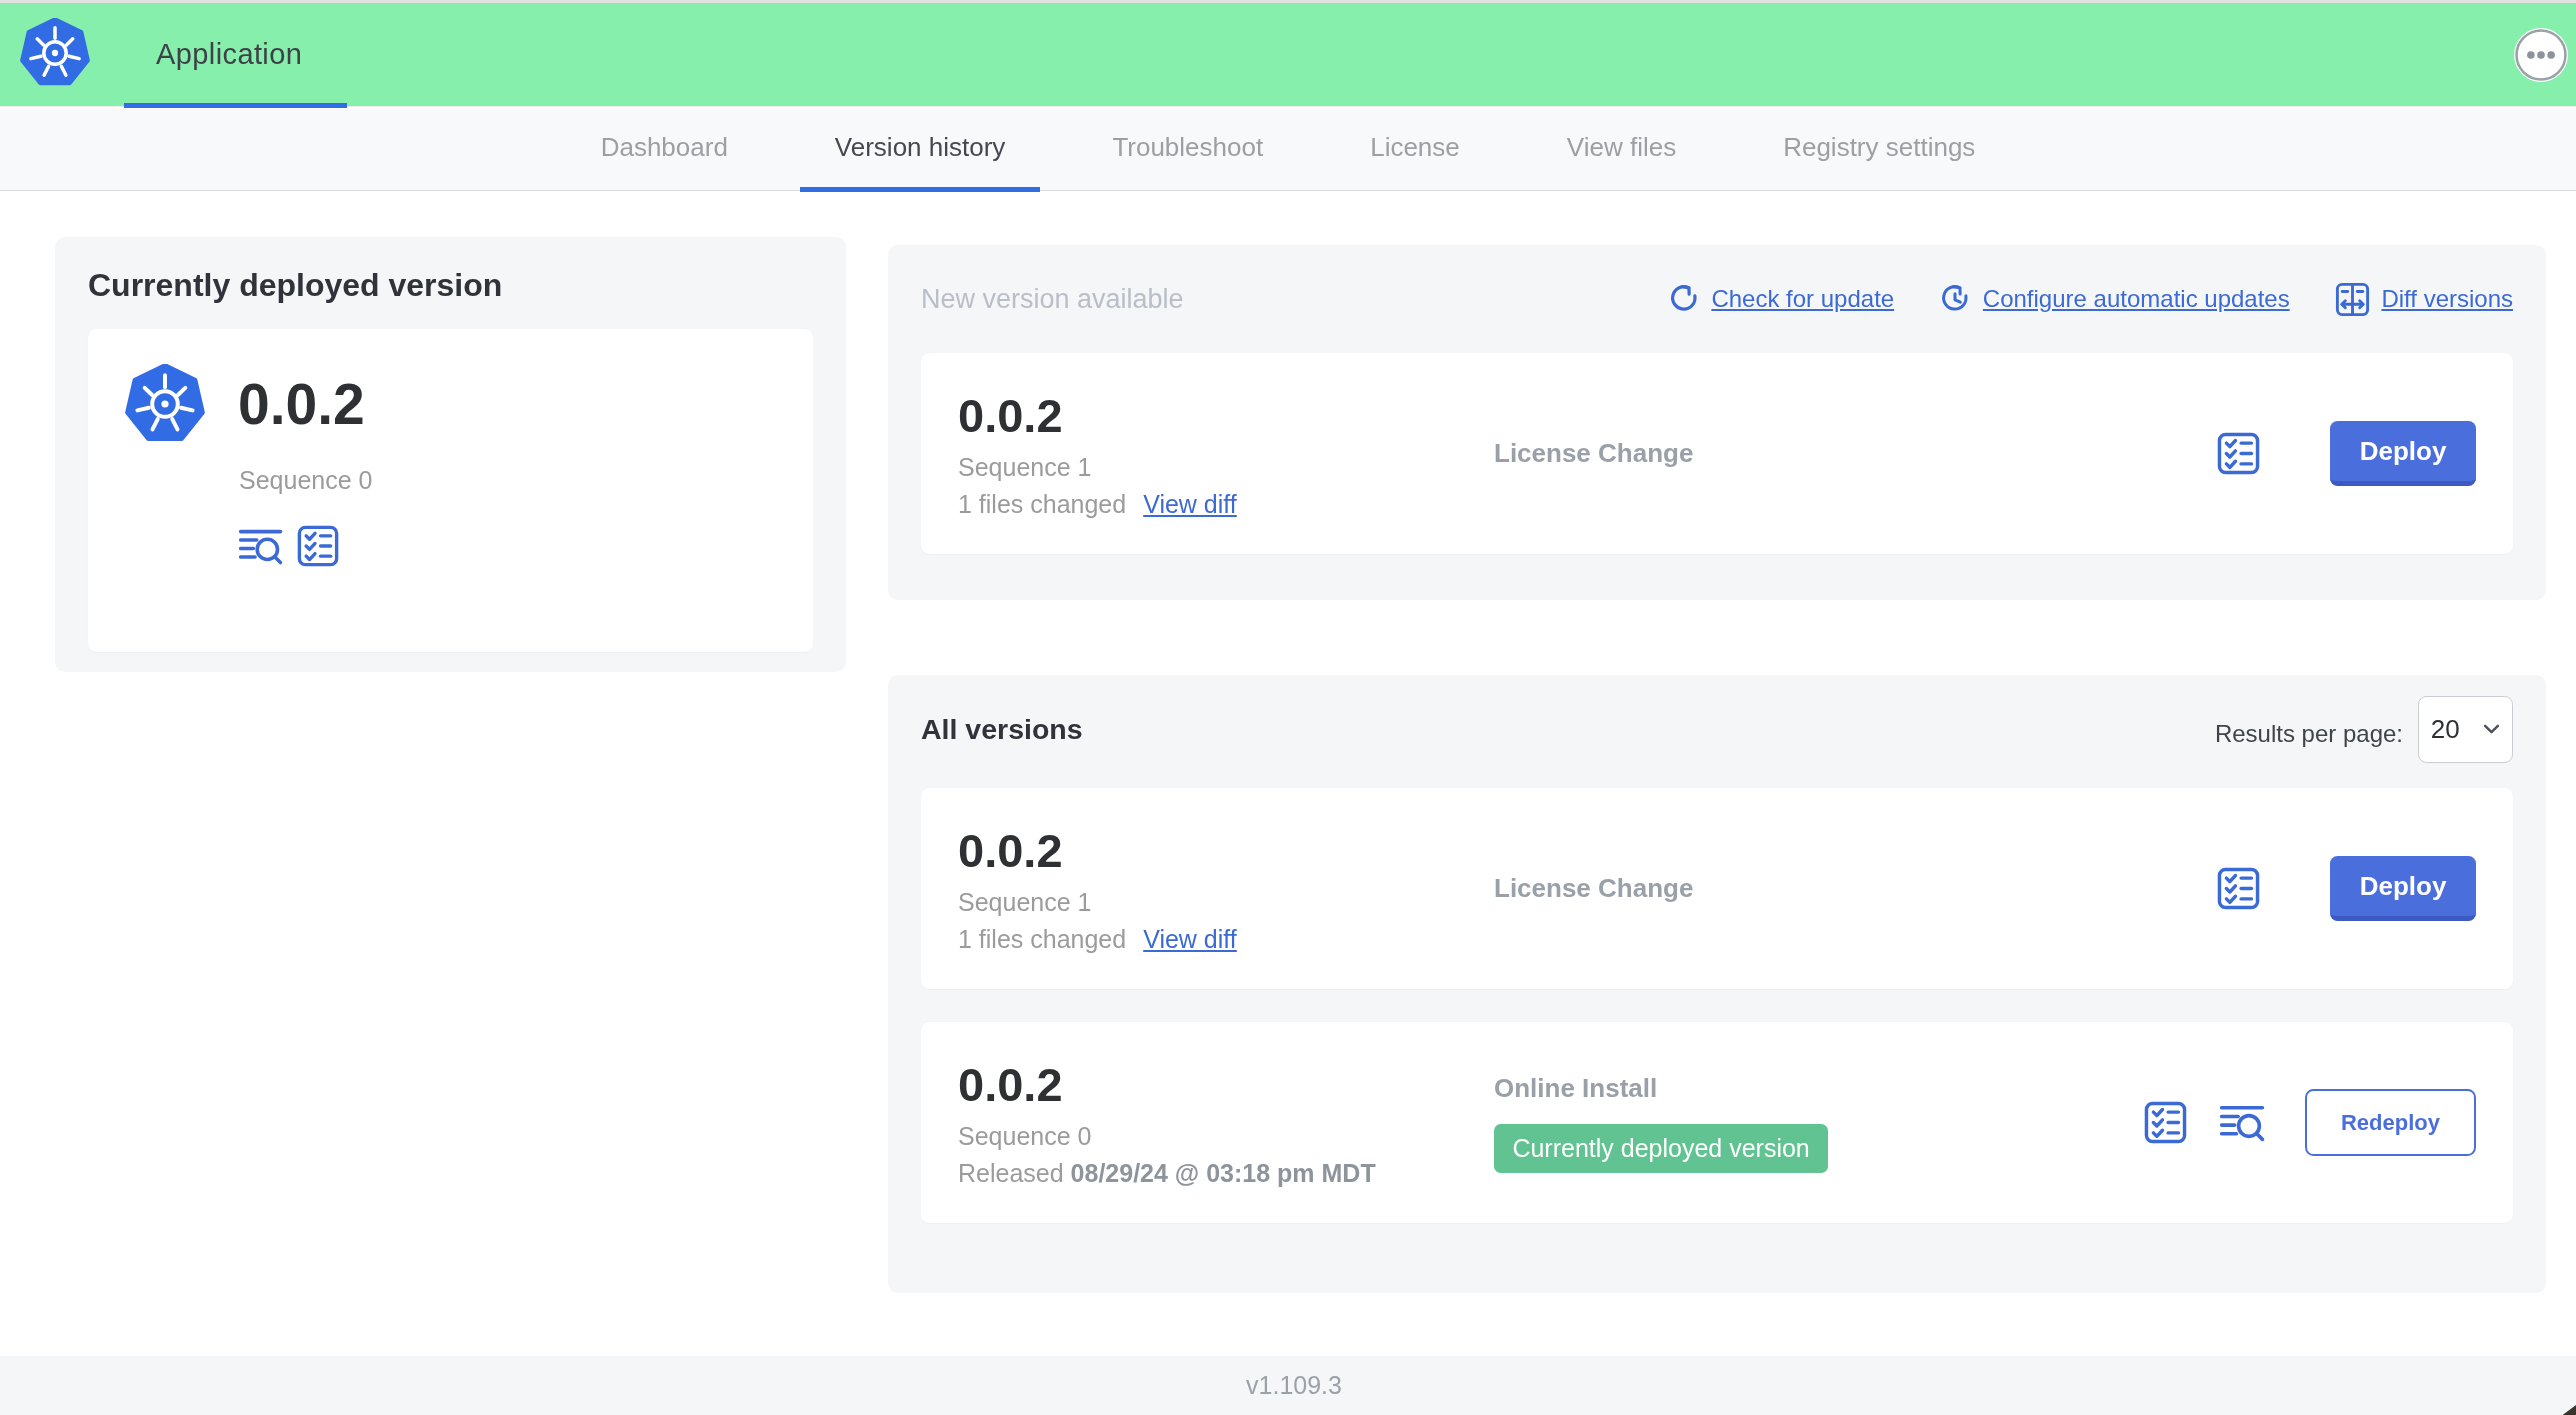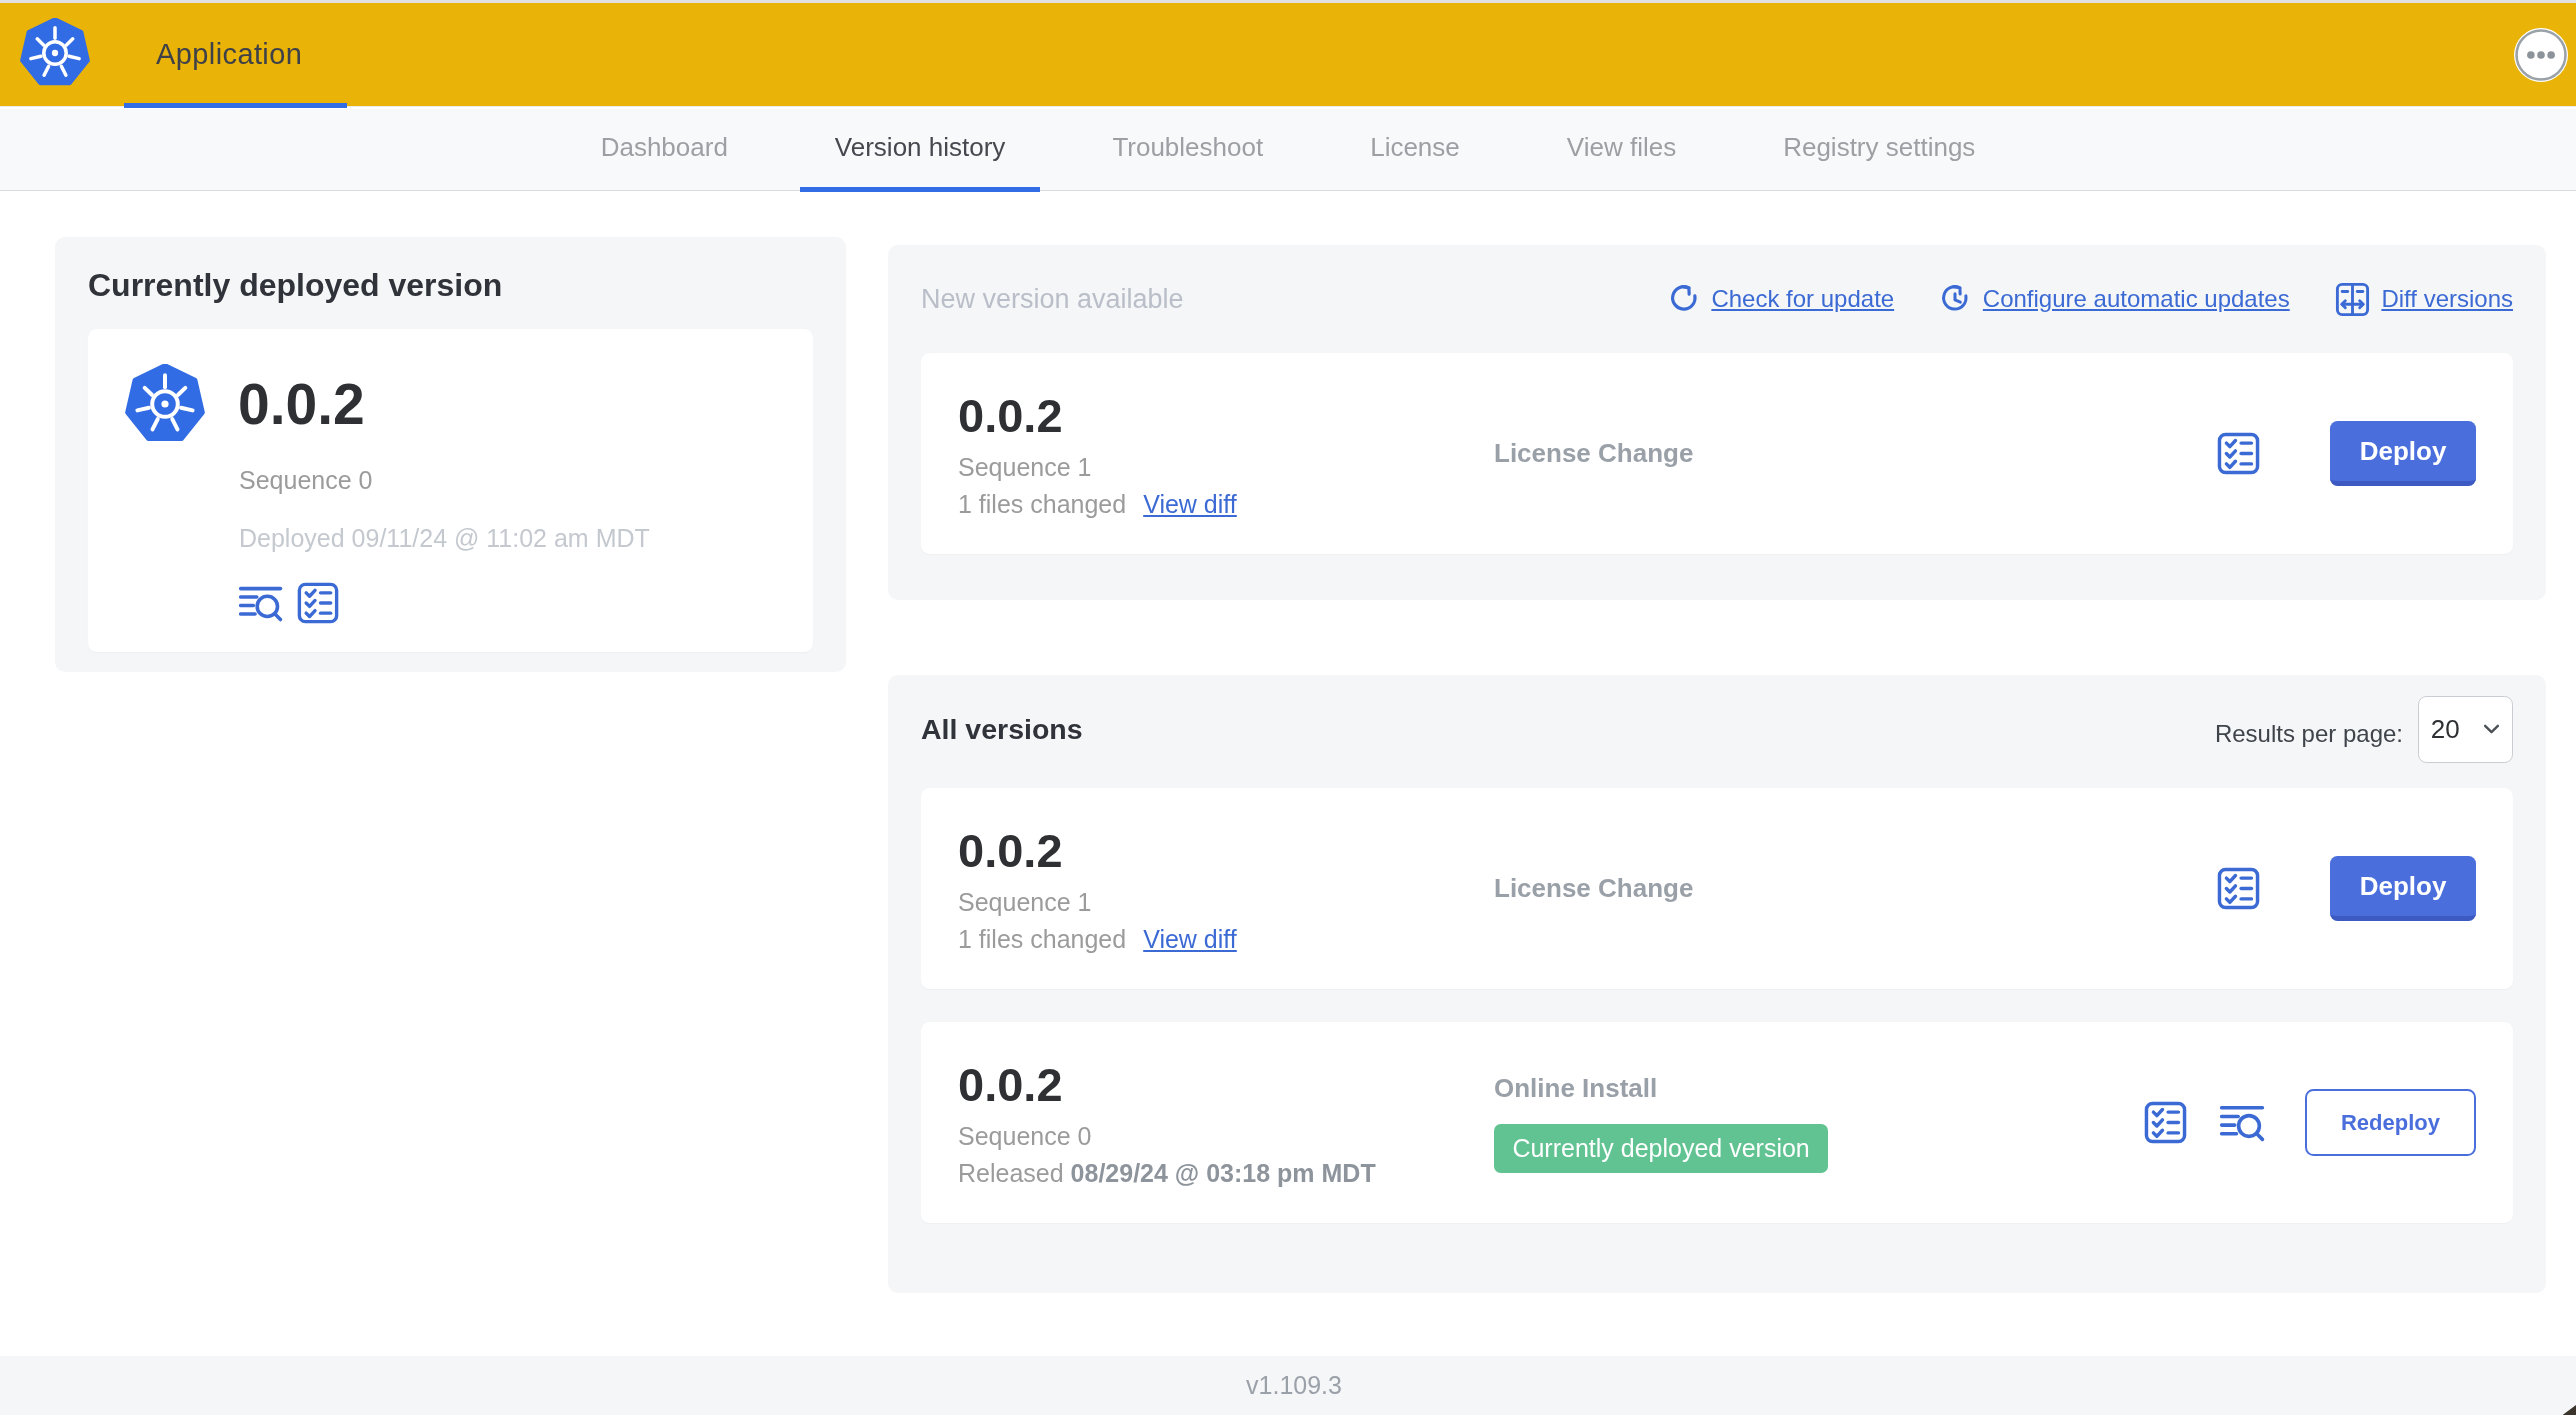--- a/index.html
+++ b/index.html
@@ -9,21 +9,21 @@
     background:#ffffff;
     font-family:"Liberation Sans", sans-serif;
     color:#323232;
     overflow:hidden;
   }
   .topline { position:absolute; top:0; left:0; width:100%; height:3.3px; background:#e1e1e1; }
 
   
   .appbar {
     position:absolute; top:3.3px; left:0; width:100%; height:104px;
-    background:#eab308; border-bottom:1.7px solid #ececec;
+    background:#86efac; border-bottom:1.7px solid #ececec;
   }
   .appbar .logo { position:absolute; left:20px; top:15px; width:70px; height:70px; }
   .app-title {
     position:absolute; left:156px; top:0; height:102px; display:flex; align-items:center;
     font-size:29px; color:#3e4148; letter-spacing:0.4px; cursor:pointer;
   }
   .app-title-underline { position:absolute; left:124px; bottom:-1.7px; width:223px; height:5px; background:#326de6; }
   .menu-btn {
     position:absolute; right:8.4px; top:25px; width:54px; height:54px; border-radius:50%;
     background:#fff; border:none; cursor:pointer; padding:0; display:flex; align-items:center; justify-content:center;
@@ -250,21 +250,20 @@
     <h2 class="panel-title">Currently deployed version</h2>
     <div class="cur-card">
       <div class="cur-top">
         <svg width="80" height="80" viewBox="0 0 96 96">
             <use href="#sym-k8s"></use>
           </svg>
         <div class="cur-version">0.0.2</div>
       </div>
       <div class="cur-body">
         <div class="seq-text">Sequence 0</div>
-        <div class="deployed-text">Deployed 09/11/24 @ 11:02 am MDT</div>
         <div class="cur-icons">
           <button class="icon-btn">
             <svg width="44" height="44" viewBox="0 0 52 52">
                 <use href="#sym-logs"></use>
               </svg>
           </button>
           <button class="icon-btn">
             <svg width="44" height="44" viewBox="0 0 52 52">
                 <use href="#sym-checklist"></use>
               </svg>

